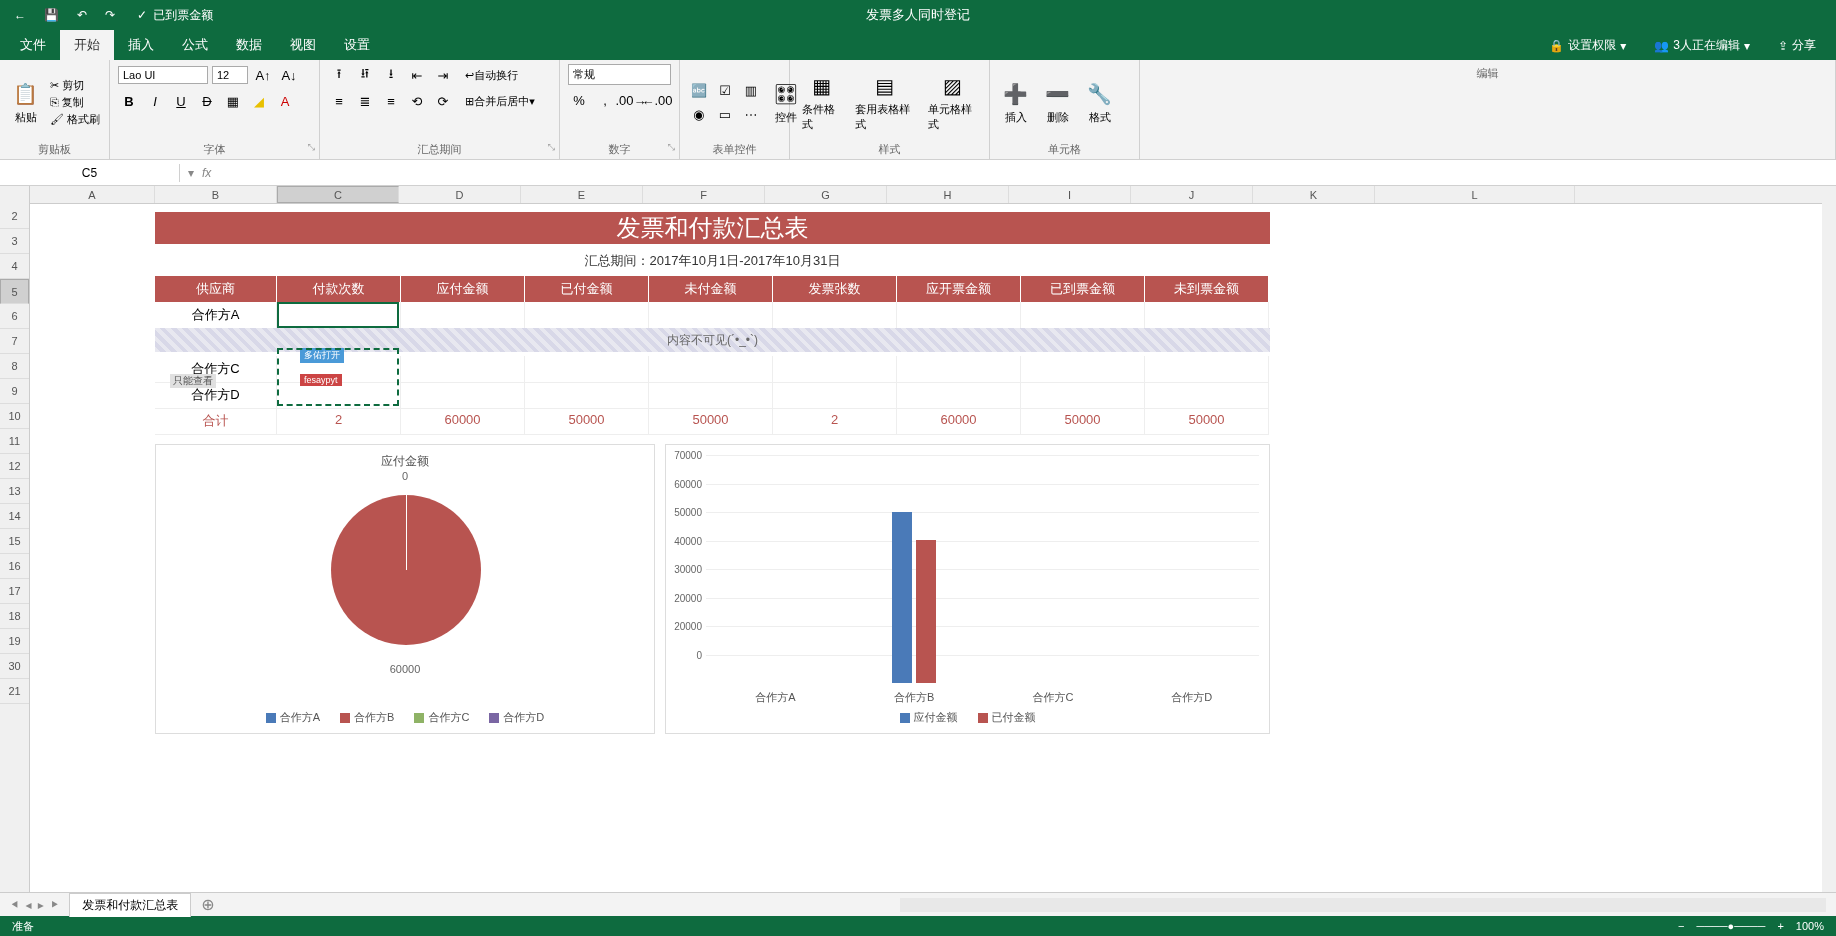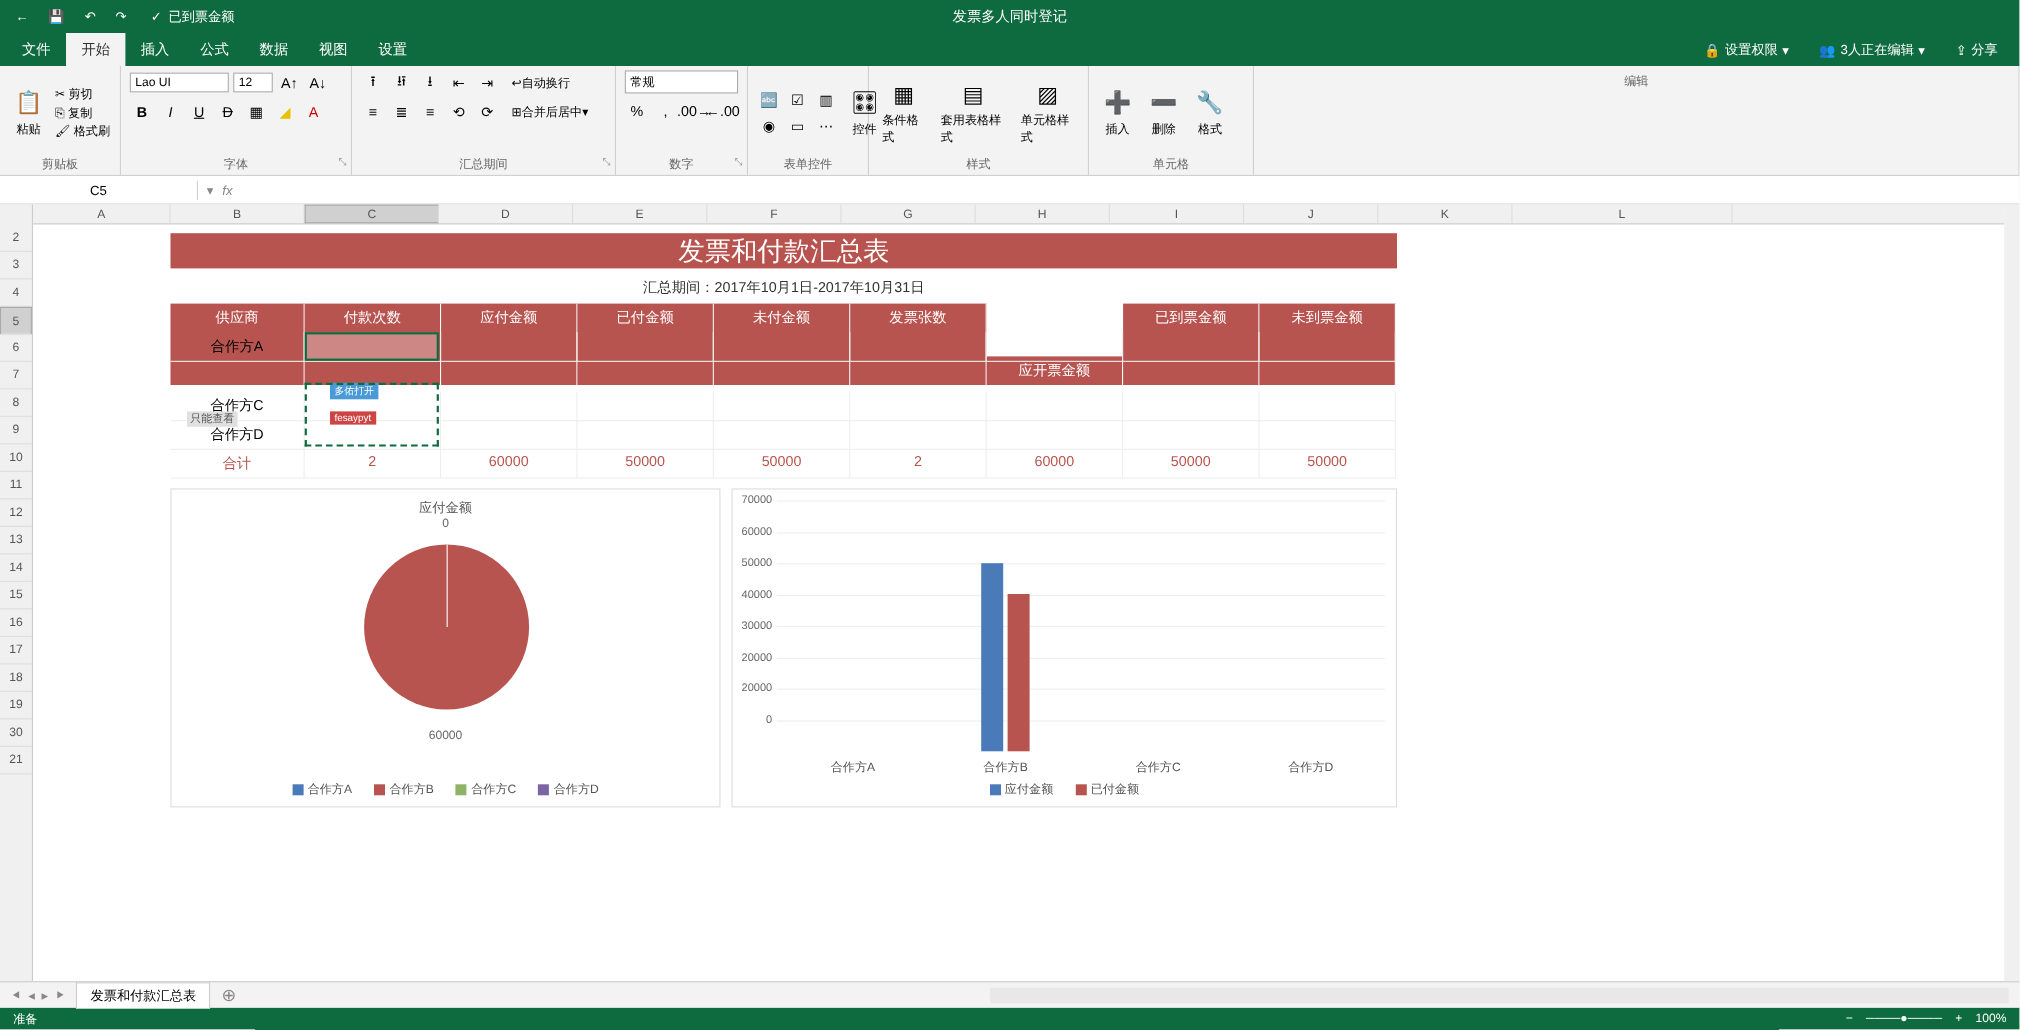--- a/index.html
+++ b/index.html
@@ -309,35 +309,36 @@
   <div class="cells" id="cells">
     <div class="sheet-title">发票和付款汇总表</div>
     <div class="sheet-sub">汇总期间：2017年10月1日-2017年10月31日</div>
     <div class="tbl-hdr" id="tblhdr">
         <div style="width: 122px;">供应商</div>
         <div style="width: 124px;">付款次数</div>
         <div style="width: 124px;">应付金额</div>
         <div style="width: 124px;">已付金额</div>
         <div style="width: 124px;">未付金额</div>
         <div style="width: 124px;">发票张数</div>
-        <div style="width: 124px; margin-top: 48px;">应开票金额</div>
+        <div style="width: 124px;">应开票金额</div>
         <div style="width: 124px;">已到票金额</div>
         <div style="width: 124px;">未到票金额</div>
       </div>
     <div class="tbl-row" id="row-a" style="top:98px">
         <div style="width: 122px;">合作方A</div>
         <div style="width: 124px;"></div>
         <div style="width: 124px;"></div>
         <div style="width: 124px;"></div>
         <div style="width: 124px;"></div>
         <div style="width: 124px;"></div>
         <div style="width: 124px;"></div>
         <div style="width: 124px;"></div>
         <div style="width: 124px;"></div>
       </div>
+    <div class="hidden-strip">内容不可见(´•_•`)</div>
     <div class="tbl-row" id="row-c" style="top:152px">
         <div style="width: 122px;">合作方C</div>
         <div style="width: 124px;"></div>
         <div style="width: 124px;"></div>
         <div style="width: 124px;"></div>
         <div style="width: 124px;"></div>
         <div style="width: 124px;"></div>
         <div style="width: 124px;"></div>
         <div style="width: 124px;"></div>
         <div style="width: 124px;"></div>

